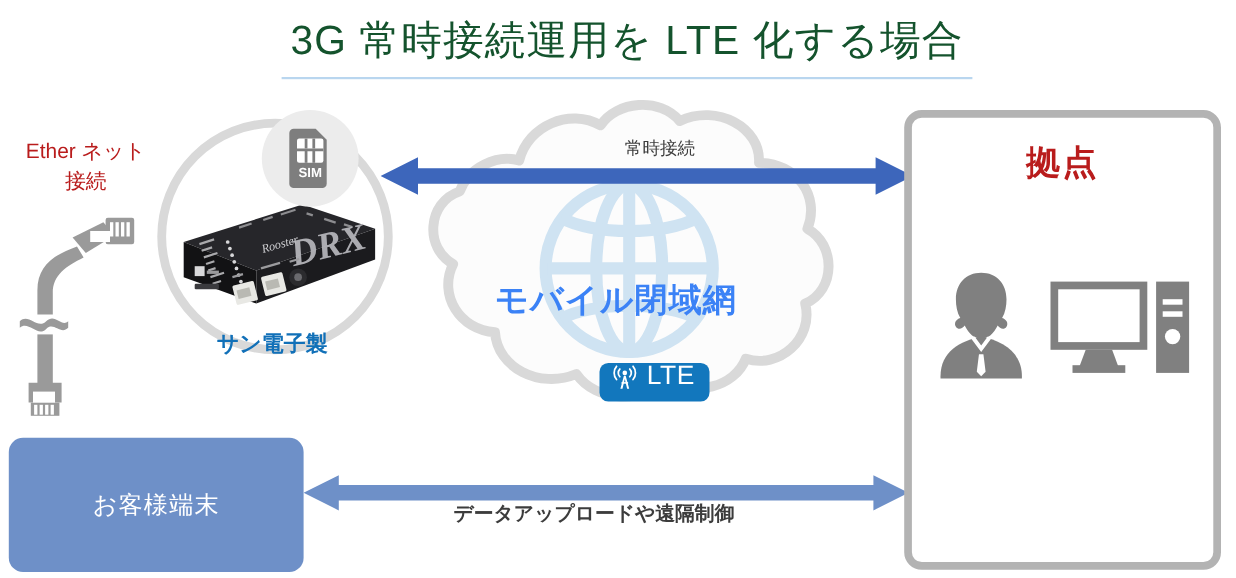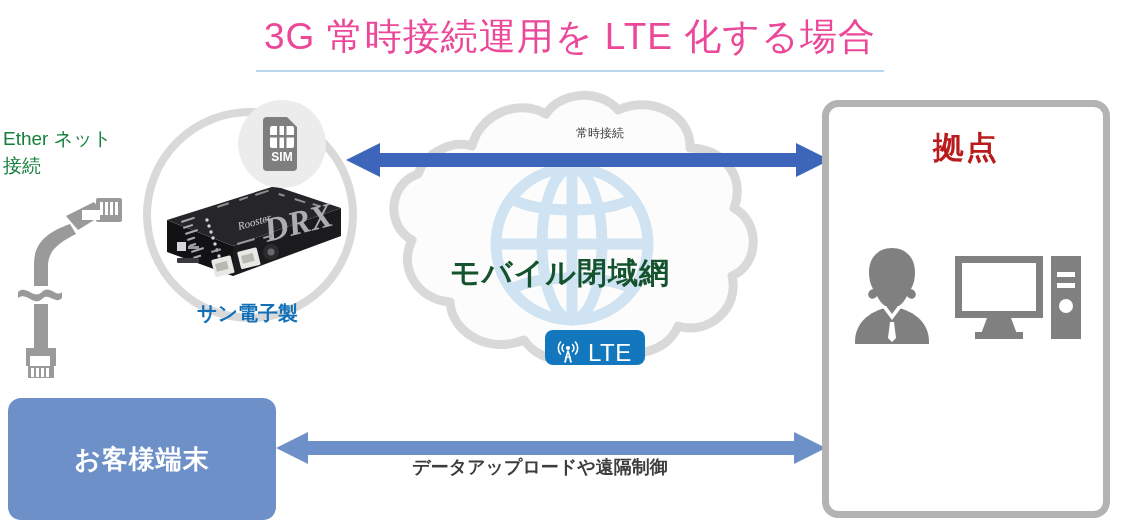--- a/index.html
+++ b/index.html
@@ -12,32 +12,32 @@
   #stage { position: relative; width: 1124px; height: 525px; }
 
   
   .title-wrap {
     position: absolute; left: 0; top: 12px; width: 1124px;
     text-align: center;
   }
   .title {
     display: inline-block;
     font-size: 37px; font-weight: 400; letter-spacing: 1px;
-    color: #ec4899;
+    color: #14532d;
     padding: 0 8px 8px 8px;
     border-bottom: 2px solid #b9d6ef;
     white-space: nowrap;
     margin-left: 16px;
   }
 
   
   .ether-label {
     position: absolute; left: 3px; top: 126px; width: 150px;
-    line-height: 1.42;
-    font-size: 19px; color: #15803d;
+    text-align: center; line-height: 1.42;
+    font-size: 19px; color: #b91c1c;
   }
   .cable { position: absolute; left: 8px; top: 180px; }
 
   
   .ring {
     position: absolute; left: 143px; top: 108px;
     width: 214px; height: 214px;
     border: 8px solid #d9d9d9; border-radius: 50%;
     background: transparent;
   }
@@ -56,54 +56,54 @@
     width: 88px; height: 88px; border-radius: 50%;
     background: #ececec;
     display: flex; align-items: center; justify-content: center;
   }
 
   
   .cloud { position: absolute; left: 368px; top: 86px; }
   .cloud-label {
     position: absolute; left: 400px; top: 253px; width: 320px;
     text-align: center; font-size: 30px; font-weight: bold;
-    color: #14532d; letter-spacing: 1px;
+    color: #3b82f6; letter-spacing: 1px;
   }
   .lte-badge {
     position: absolute; left: 545px; top: 330px;
     height: 35px; padding: 0 13px 0 10px;
     background: #1277bd; border-radius: 8px;
-    display: flex; align-items: flex-end; gap: 7px;
+    display: flex; align-items: flex-start; gap: 7px;
   }
   .lte-badge .lte-text {
     color: #ffffff; font-size: 24px; font-weight: 400; letter-spacing: .5px;
     line-height: 1;
   }
 
   
   .arrow-top { position: absolute; left: 346px; top: 139px; }
   .arrow-top-label {
     position: absolute; left: 500px; top: 125px; width: 200px;
-    text-align: center; font-size: 12px; color: #3c3c3c;
+    text-align: center; font-size: 16px; color: #3c3c3c;
   }
   .arrow-bottom { position: absolute; left: 276px; top: 428px; }
   .arrow-bottom-label {
     position: absolute; left: 340px; top: 455px; width: 400px;
     text-align: center; font-size: 18px; color: #3c3c3c; font-weight: bold;
   }
 
   
   .cust-box {
     position: absolute; left: 8px; top: 398px;
     width: 268px; height: 122px;
     background: #6e90c8; border-radius: 13px;
     display: flex; align-items: center; justify-content: center;
   }
   .cust-box .label {
-    color: #ffffff; font-size: 26px; font-weight: bold; letter-spacing: 1px;
+    color: #ffffff; font-size: 22px; font-weight: normal; letter-spacing: 1px;
   }
 
   
   .site-panel {
     position: absolute; left: 822px; top: 100px;
     width: 288px; height: 418px;
     background: #ffffff;
     border: 7px solid #b3b3b3; border-radius: 16px;
   }
   .site-title {

